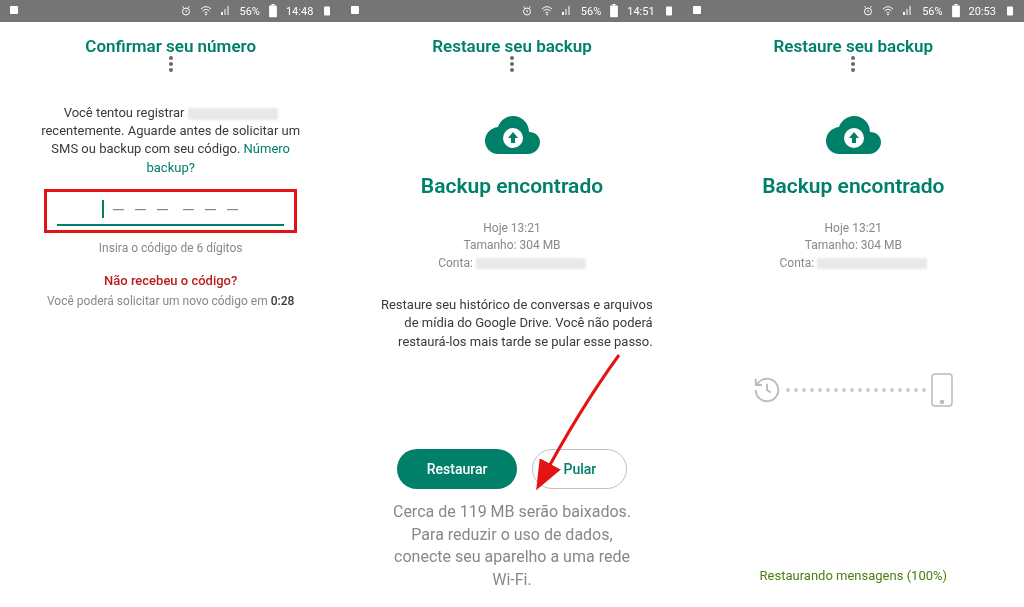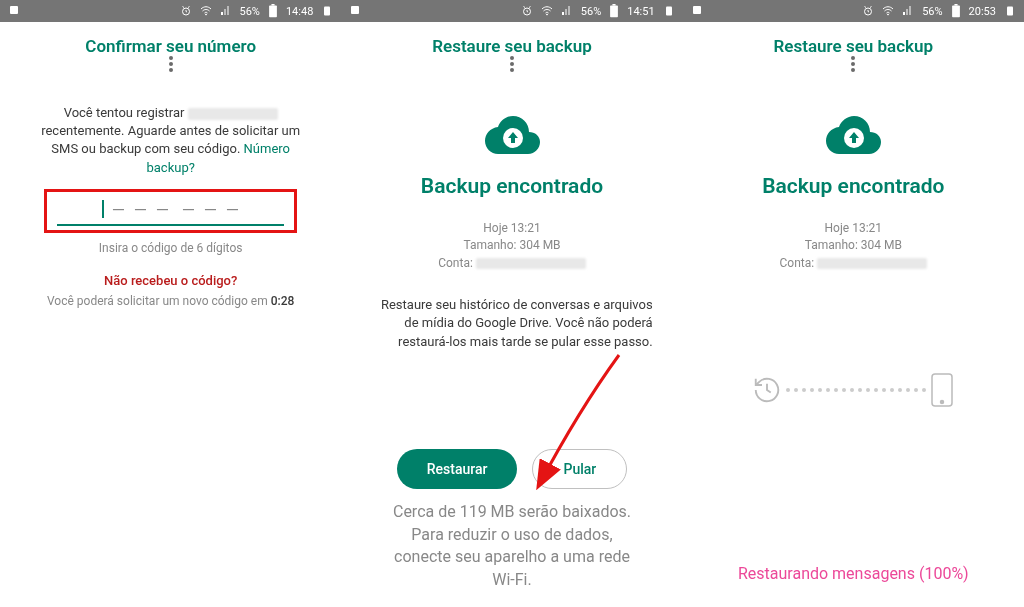--- a/index.html
+++ b/index.html
@@ -222,22 +222,22 @@
       margin-top: 100px;
       margin-bottom: 30px;
     }
     .dot {
       width: 4px;
       height: 4px;
       background: #ccc;
       border-radius: 50%;
     }
     .progress-status {
-      font-size: 16px;
-      color: #ec4899;
+      font-size: 13px;
+      color: #4d7c0f;
       margin-bottom: 24px;
     }
     .media-text {
       font-size: 12px;
       color: #888;
       padding: 0 10px 24px 10px;
       line-height: 1.4;
     }
   </style>
 </head>

